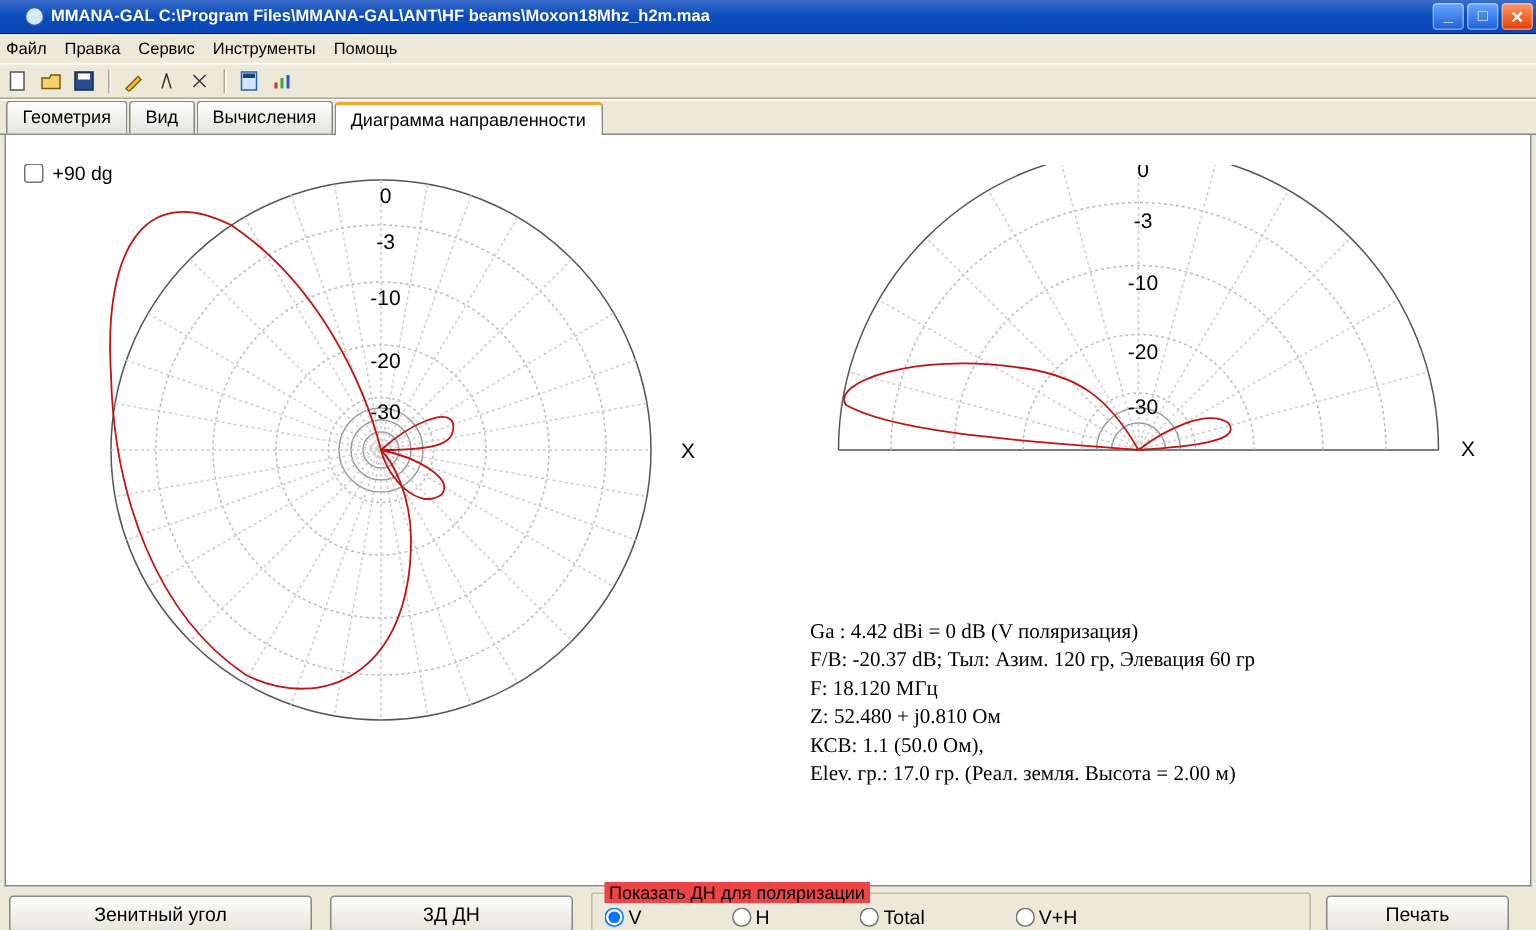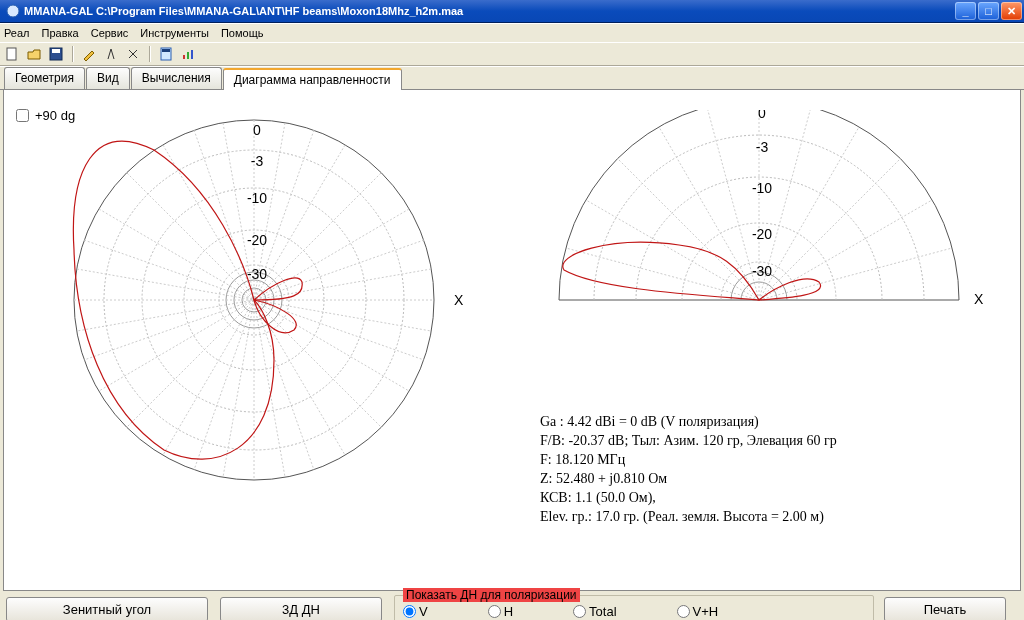--- a/index.html
+++ b/index.html
@@ -8,21 +8,21 @@
     font-size: 11px;
     background: #ece9d8;
     width: 1024px; height: 620px;
     overflow: hidden;
   }
   .titlebar {
     background: linear-gradient(to bottom, #3a6ccb 0%, #0a4bbb 50%, #0947b5 100%);
     height: 22px;
     display: flex; align-items: center;
     color: #fff; font-size: 11px; font-weight: bold;
-    padding-left: 6px;
+    padding-left: 16px;
     border-bottom: 1px solid #001f5b;
   }
   .titlebar .icon-slot { width: 14px; height: 14px; margin-right: 4px; }
   .titlebar .spacer { flex: 1; }
   .win-btn {
     width: 21px; height: 18px; margin: 0 1px;
     border-radius: 3px;
     display: flex; align-items:center; justify-content:center;
     font-weight: bold; font-family: Arial;
     box-shadow: inset 0 0 0 1px rgba(255,255,255,.4);
@@ -118,21 +118,21 @@
       </svg>
   </span>
   <span>MMANA-GAL C:\Program Files\MMANA-GAL\ANT\HF beams\Moxon18Mhz_h2m.maa</span>
   <span class="spacer"></span>
   <div class="win-btn win-min">_</div>
   <div class="win-btn win-max">□</div>
   <div class="win-btn win-close">✕</div>
 </div>
 
 <div class="menubar">
-  <span>Реал</span>
+  <span>Файл</span>
   <span>Правка</span>
   <span>Сервис</span>
   <span>Инструменты</span>
   <span>Помощь</span>
 </div>
 
 <div class="toolbar">
   <div class="tb">
       <svg width="14" height="14">
         <rect x="2" y="1" width="9" height="12" fill="#fff" stroke="#555"></rect>

